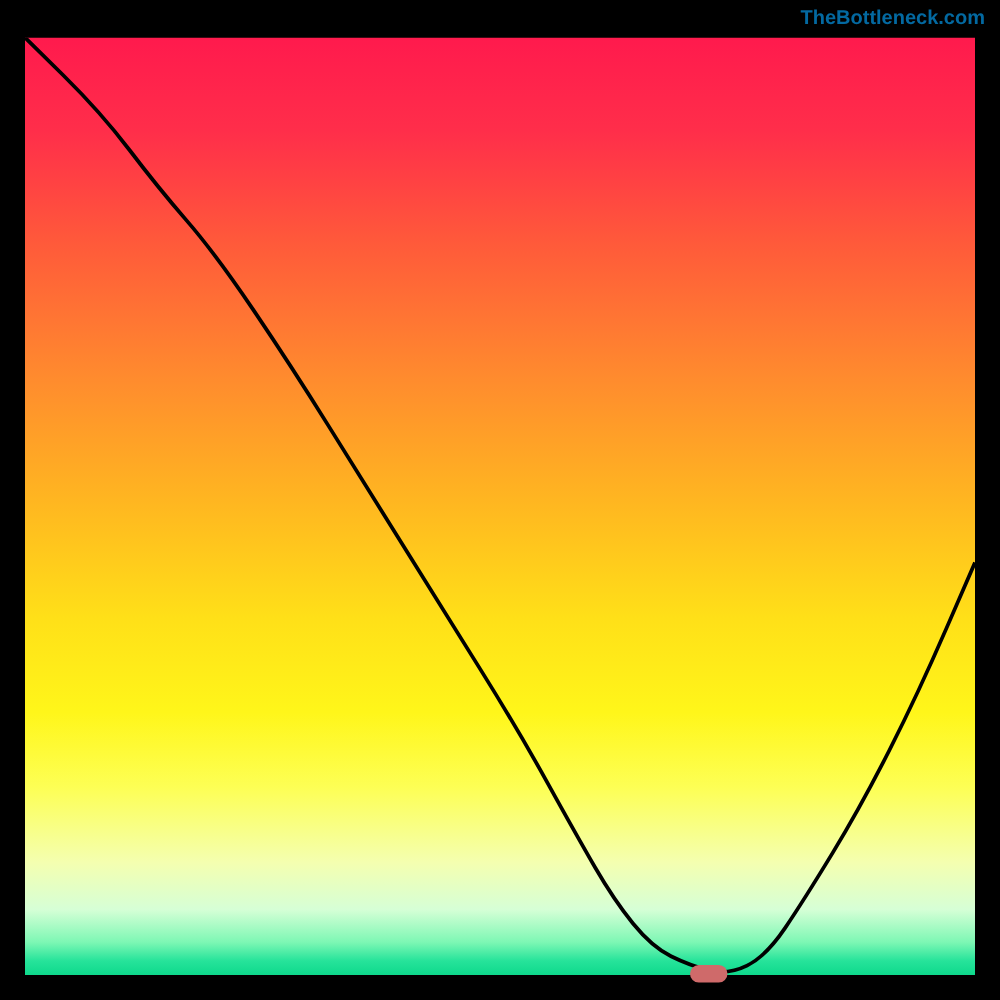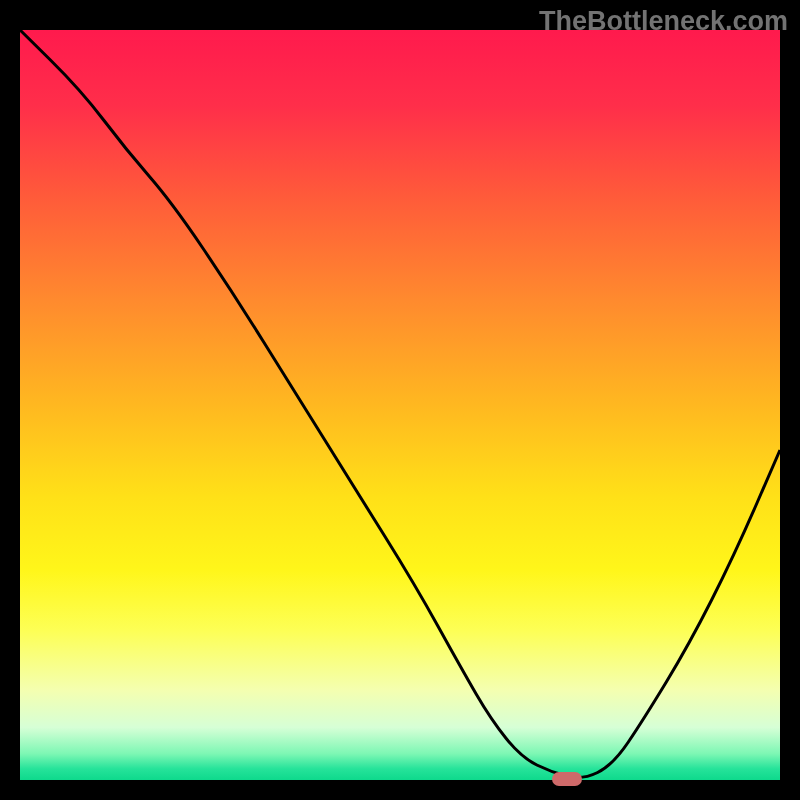--- a/index.html
+++ b/index.html
@@ -14,22 +14,22 @@
   .frame {
     position: relative;
     width: 800px;
     height: 800px;
     background: #000;
   }
   .watermark {
     position: absolute;
     top: 6px;
     right: 12px;
-    color: #737373;
-    font-size: 27px;
+    color: #0369a1;
+    font-size: 16px;
     font-weight: 600;
     z-index: 50;
     user-select: none;
   }
   .plot {
     position: absolute;
     left: 20px;
     top: 30px;
     width: 760px;
     height: 750px;

